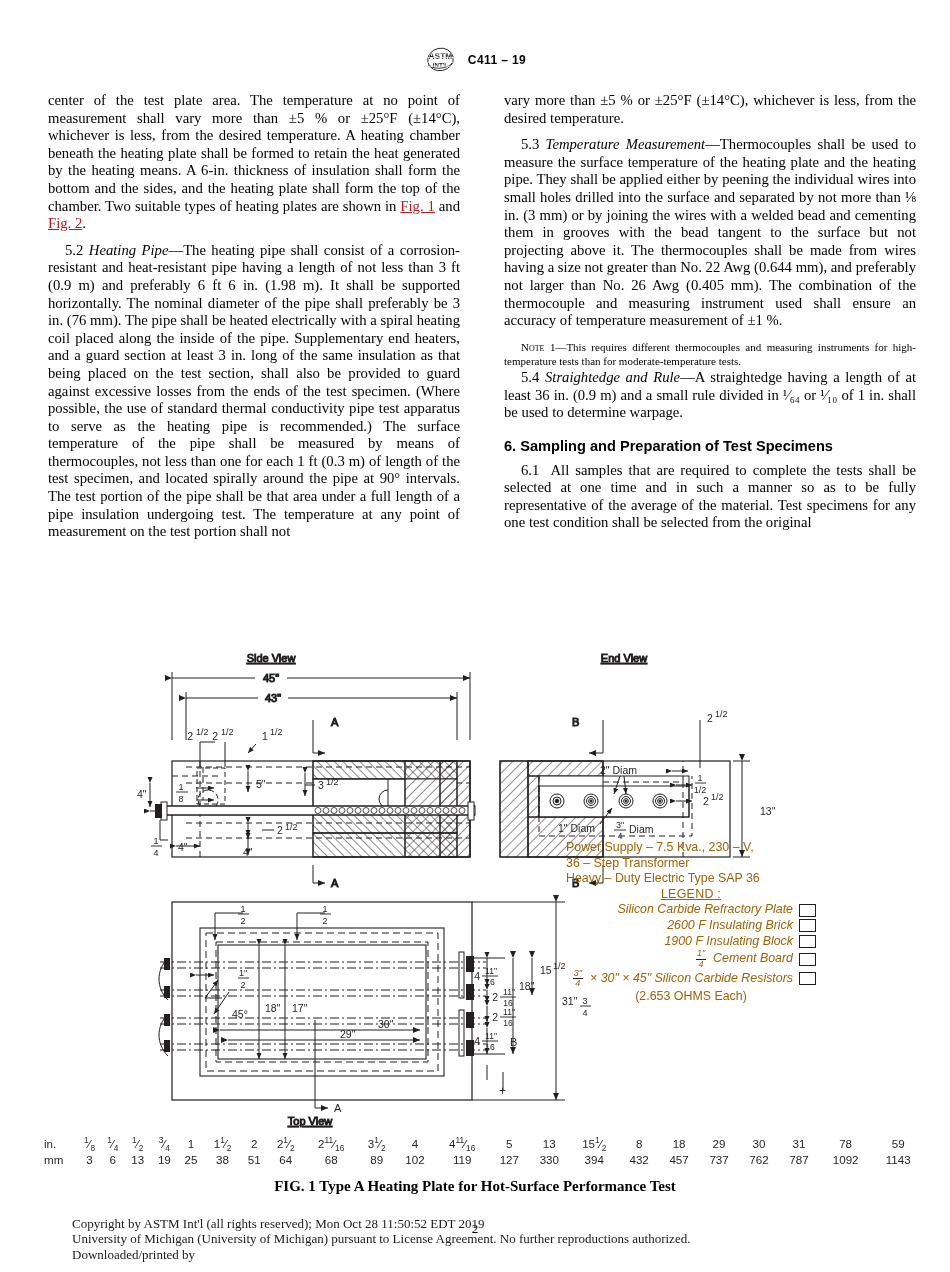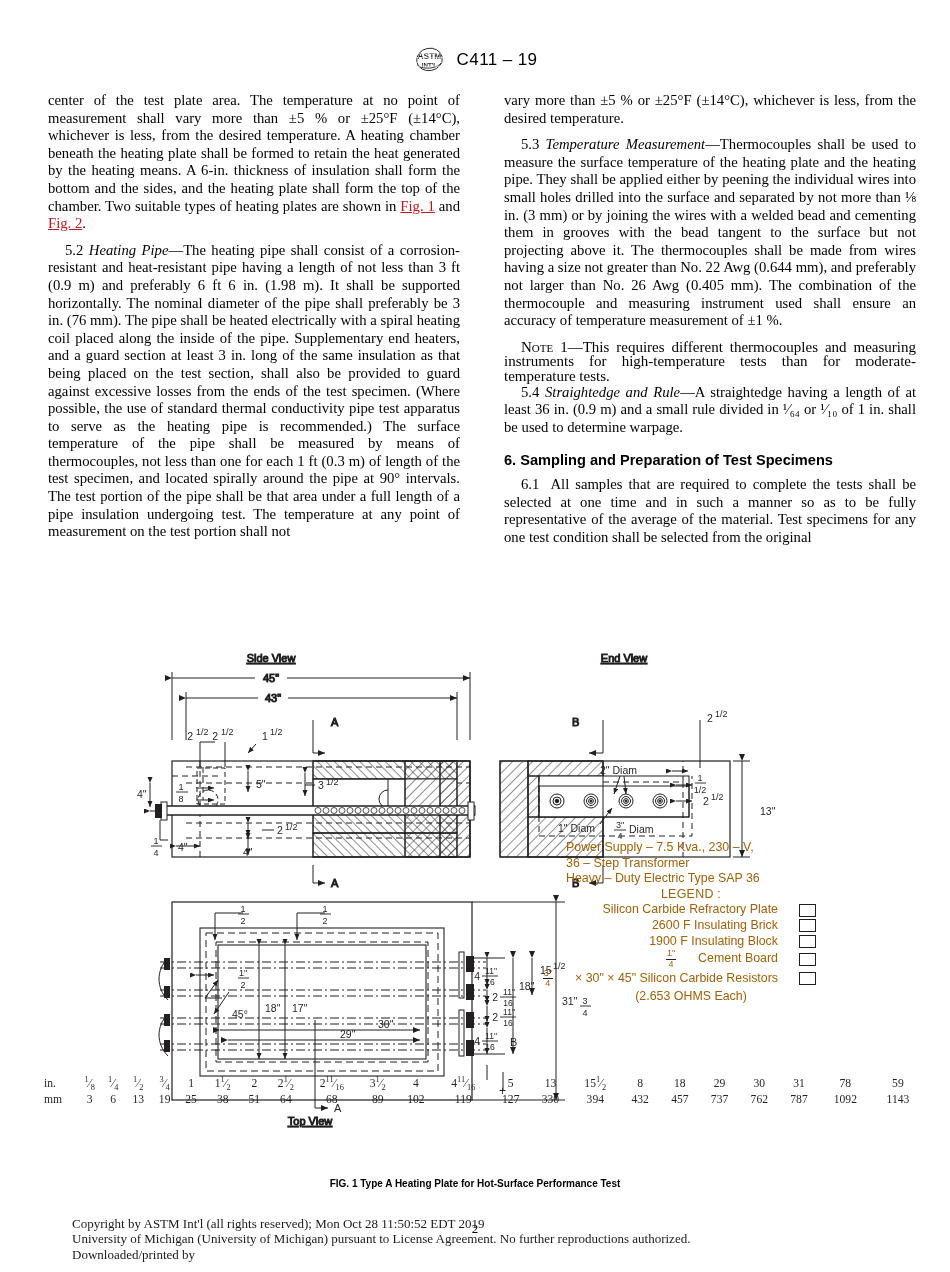--- a/index.html
+++ b/index.html
@@ -11,88 +11,88 @@
   .page{position:relative;width:950px;height:1272px;}
 
   
   .header{
     position:absolute;top:46px;left:0;width:950px;
     display:flex;justify-content:center;align-items:center;gap:10px;
   }
   .astm-logo{width:34px;height:28px;display:block;}
   .std-desig{
     font-family:"Liberation Sans", sans-serif;
-    font-weight:normal;font-size:17px;letter-spacing:.4px;
+    font-weight:bold;font-size:12px;letter-spacing:.4px;
   }
 
   
   .cols{
     position:absolute;top:92px;left:48px;width:868px;
     display:flex;gap:44px;
   }
   .col{width:415px;}
   p.body{
     margin:0 0 0 0;font-size:14.7px;line-height:17.6px;
     text-align:justify;text-justify:inter-word;
     hyphens:manual;
   }
   p.body + p.body{margin-top:9px;}
   p.indent{text-indent:17px;}
   .ital{font-style:italic;}
   .lnk{color:#c0161b;}
   .note{
-    font-size:15px;line-height:14.6px;text-align:justify;
+    font-size:11px;line-height:14.6px;text-align:justify;
     margin:10px 0 0 0;text-indent:17px;
   }
   .sc{font-variant:small-caps;}
   h3.sec{
     font-family:"Liberation Sans", sans-serif;
     font-size:14.6px;font-weight:bold;margin:16px 0 8px 0;
     text-align:left;
   }
 
   
   .figure{position:absolute;top:640px;left:0;width:950px;height:490px;}
   .fig-svg{display:block;}
 
   .legend-block{
     position:absolute;left:566px;top:200px;width:250px;
     font-family:"Liberation Sans", sans-serif;
     font-size:12.4px;line-height:15.6px;color:#a16207;
   }
   .legend-block .ln{white-space:nowrap;}
-  .legend-title{text-align:right;letter-spacing:.3px;}
-  .legend-row{display:flex;justify-content:flex-end;align-items:center;gap:21px;white-space:nowrap;}
+  .legend-title{text-align:right;text-decoration:underline;letter-spacing:.3px;}
+  .legend-row{display:flex;justify-content:flex-end;align-items:center;gap:6px;white-space:nowrap;font-style:italic;}
   .legend-row .swatch{
     width:15px;height:11px;border:1.4px solid #231f20;flex:0 0 auto;background:#fff;
   }
   .sw-a{background-image:repeating-linear-gradient(-45deg,#231f20 0 1.2px,#fff 1.2px 3.6px);}
   .sw-b{background-image:repeating-linear-gradient(45deg,#231f20 0 1.3px,#fff 1.3px 4.2px);}
   .sw-c{background-image:repeating-linear-gradient(45deg,#231f20 0 1.3px,#fff 1.3px 3.2px);}
   .sw-d{background-image:repeating-linear-gradient(-45deg,#231f20 0 1.2px,#fff 1.2px 4.4px);}
   .sw-e{background-image:repeating-linear-gradient(45deg,#231f20 0 1.2px,#fff 1.2px 3px),repeating-linear-gradient(-45deg,#231f20 0 1.2px,#fff 1.2px 3px);}
   .legend-center{text-align:center;}
   .nfrac{display:inline-flex;flex-direction:column;align-items:center;
          font-size:9px;line-height:9.4px;vertical-align:-3px;margin:0 1px;}
   .nfrac .num{border-bottom:1px solid #231f20;padding:0 1px;}
 
   
   .conv{
-    position:absolute;left:44px;top:1076px;width:880px;
-    font-family:Liberation Serif, serif;font-size:11.6px;color:#231f20;
+    position:absolute;left:44px;top:1136px;width:880px;
+    font-family:Liberation Sans, sans-serif;font-size:11.6px;color:#231f20;
   }
   .conv table{border-collapse:collapse;width:880px;}
   .conv td{text-align:center;padding:1px 0;line-height:14px;white-space:nowrap;}
   .conv td.lbl{text-align:left;width:34px;}
   sup.f,sub.f{font-size:.72em;line-height:0;}
 
   
   .caption{
     position:absolute;top:1178px;left:0;width:950px;text-align:center;
-    font-family:Liberation Sans, sans-serif;font-weight:bold;font-size:10px;
+    font-family:Liberation Serif, serif;font-weight:bold;font-size:15px;
   }
 
   
   .footer{
     position:absolute;left:72px;top:1216px;width:820px;
     font-size:13px;line-height:15.4px;color:#1a1a1a;
   }
   .pageno{
     position:absolute;left:0;top:1221px;width:950px;text-align:center;
     font-size:13px;

